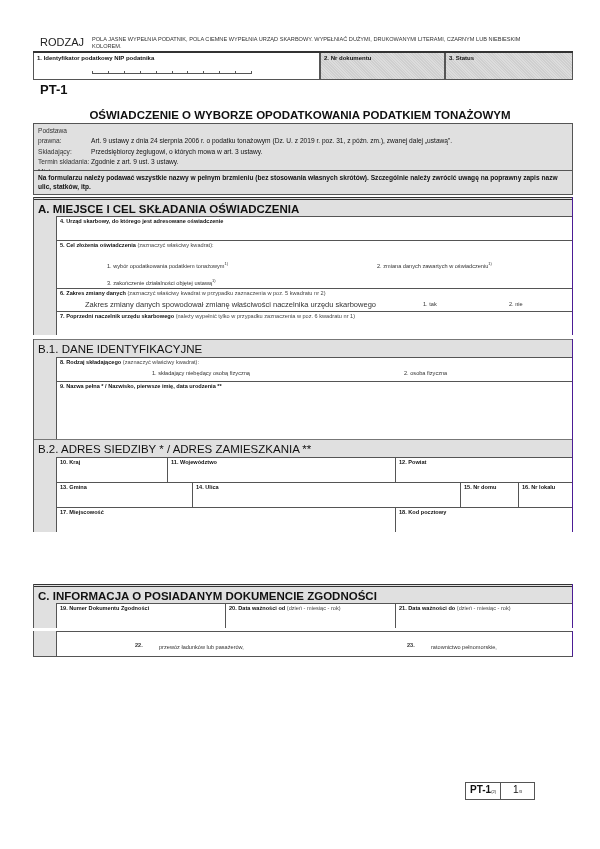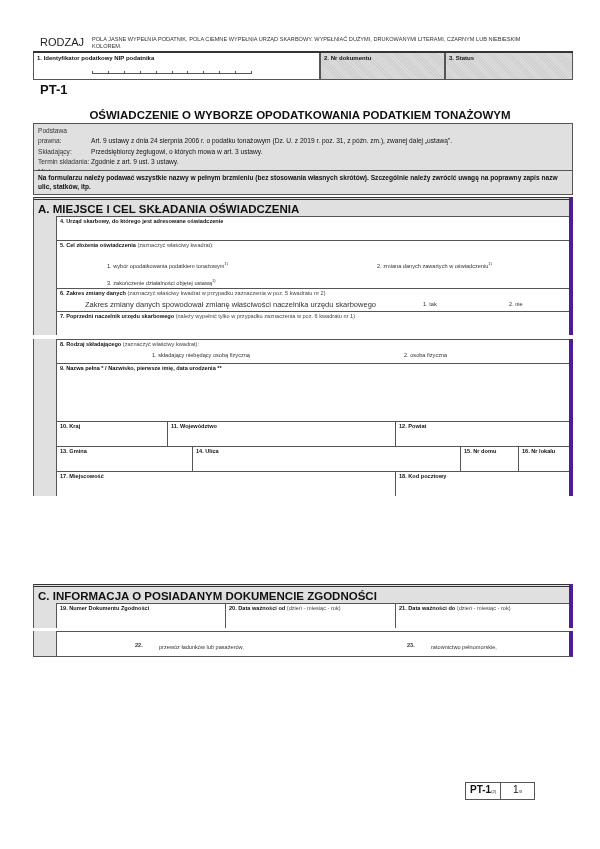--- a/index.html
+++ b/index.html
@@ -12,21 +12,21 @@
   .cell { border: 1px solid #555; border-top: none; font-size: 6px; font-weight: bold; padding: 2px 3px; position: relative; }
   .hatch { background: repeating-linear-gradient(45deg, #cfcfcf 0 1px, #dcdcdc 1px 2px); }
   .nip-ticks { position: absolute; left: 58px; bottom: 5px; width: 160px; height: 3px; border-bottom: 1px solid #555; display: flex; }
   .nip-ticks span { flex: 1; border-left: 1px solid #555; }
   .nip-ticks span:last-child { border-right: 1px solid #555; }
   .pt1 { left: 40px; top: 82px; font-size: 13px; font-weight: bold; }
   .title { left: 0; width: 600px; top: 97px; text-align: center; font-size: 11.5px; font-weight: bold; margin-top: 12px; }
   .info { left: 33px; top: 123px; width: 540px; height: 48px; border: 1px solid #555; background: #e0e0e0; font-size: 6.6px; padding: 2px 4px; line-height: 10.3px; }
   .info .lbl { display: inline-block; width: 53px; color: #333; }
   .note { left: 33px; top: 171px; width: 540px; height: 24px; border: 1px solid #555; border-top: none; background: #e0e0e0; font-size: 6.6px; font-weight: bold; padding: 2px 4px; line-height: 9px; }
-  .sec { left: 33px; width: 540px; border-left: 1px solid #555; border-right: 4px solid #4c1d95; background: #e0e0e0; }
+  .sec { left: 33px; width: 540px; border-left: 1px solid #555; border-right: 1px solid #4c1d95; background: #e0e0e0; }
   .sec-hdr { border-top: 3px double #333; font-weight: bold; font-size: 11.5px; padding: 3px 4px 1px; }
   .sub-hdr { font-size: 11.5px; padding: 3px 4px 2px; border-top: 1px solid #777; }
   .inner { margin-left: 22px; background: #fff; border-left: 1px solid #555; }
   .fld { border-top: 1px solid #555; font-size: 5.6px; padding: 1px 3px; position: relative; background: #fff; }
   .fld b { font-weight: bold; }
   .fld .hint { color: #444; font-weight: normal; }
   .opt { font-size: 5.6px; color: #333; position: absolute; }
   sup { font-size: 4px; }
   .row { display: flex; }
   .row > .fld { border-left: 1px solid #555; }
@@ -95,30 +95,32 @@
       <span class="opt" style="left:366px;top:12px;">1. tak</span>
       <span class="opt" style="left:452px;top:12px;">2. nie</span>
     </div>
     <div class="fld" style="height:24px;">
       <b>7. Poprzedni naczelnik urzędu skarbowego</b> <span class="hint">(należy wypełnić tylko w przypadku zaznaczenia w poz. 6 kwadratu nr 1)</span>
     </div>
   </div>
 </div>
 
 <div class="abs sec" style="top:339px;">
+  <div class="sub-hdr">B.1. DANE IDENTYFIKACYJNE</div>
   <div class="inner">
     <div class="fld" style="height:24px;">
       <b>8. Rodzaj składającego</b> <span class="hint">(zaznaczyć właściwy kwadrat):</span>
       <span class="opt" style="left:95px;top:12px;">1. składający niebędący osobą fizyczną</span>
       <span class="opt" style="left:347px;top:12px;">2. osoba fizyczna</span>
     </div>
     <div class="fld" style="height:58px;">
       <b>9. Nazwa pełna * / Nazwisko, pierwsze imię, data urodzenia **</b>
     </div>
   </div>
+  <div class="sub-hdr">B.2. ADRES SIEDZIBY * / ADRES ZAMIESZKANIA **</div>
   <div class="inner">
     <div class="row" style="height:25px;">
       <div class="fld" style="width:110px;"><b>10. Kraj</b></div>
       <div class="fld" style="width:228px;"><b>11. Województwo</b></div>
       <div class="fld" style="flex:1;"><b>12. Powiat</b></div>
     </div>
     <div class="row" style="height:25px;">
       <div class="fld" style="width:135px;"><b>13. Gmina</b></div>
       <div class="fld" style="width:268px;"><b>14. Ulica</b></div>
       <div class="fld" style="width:58px;"><b>15. Nr domu</b></div>

